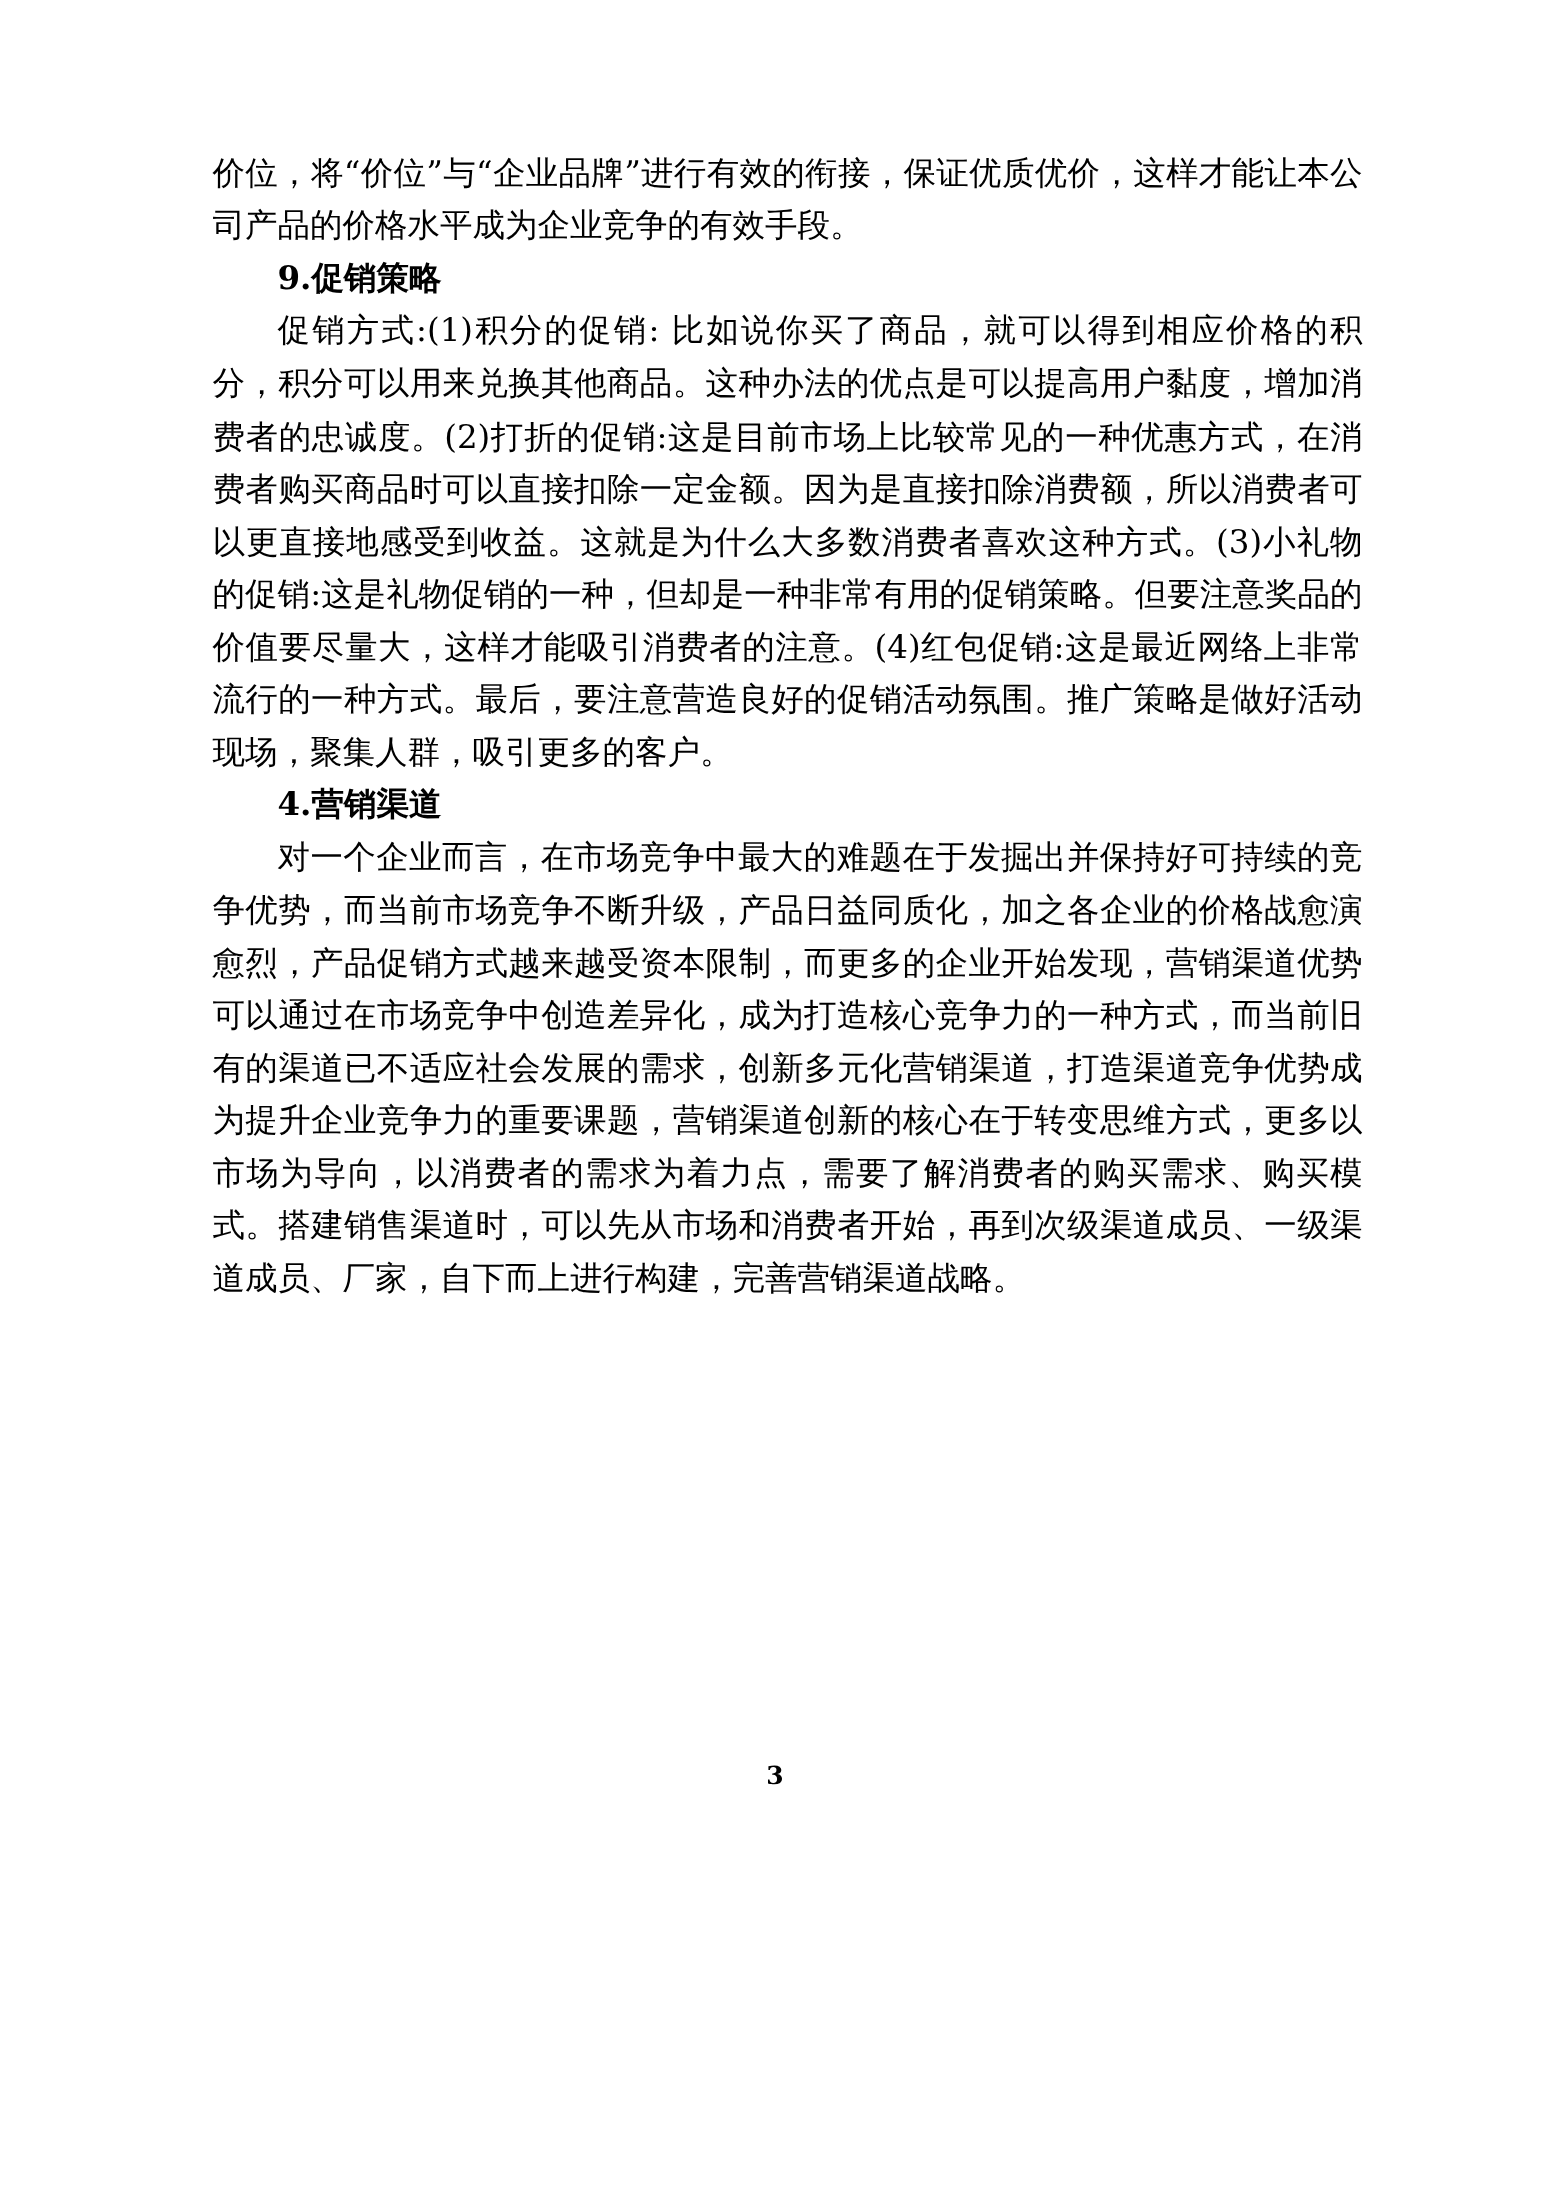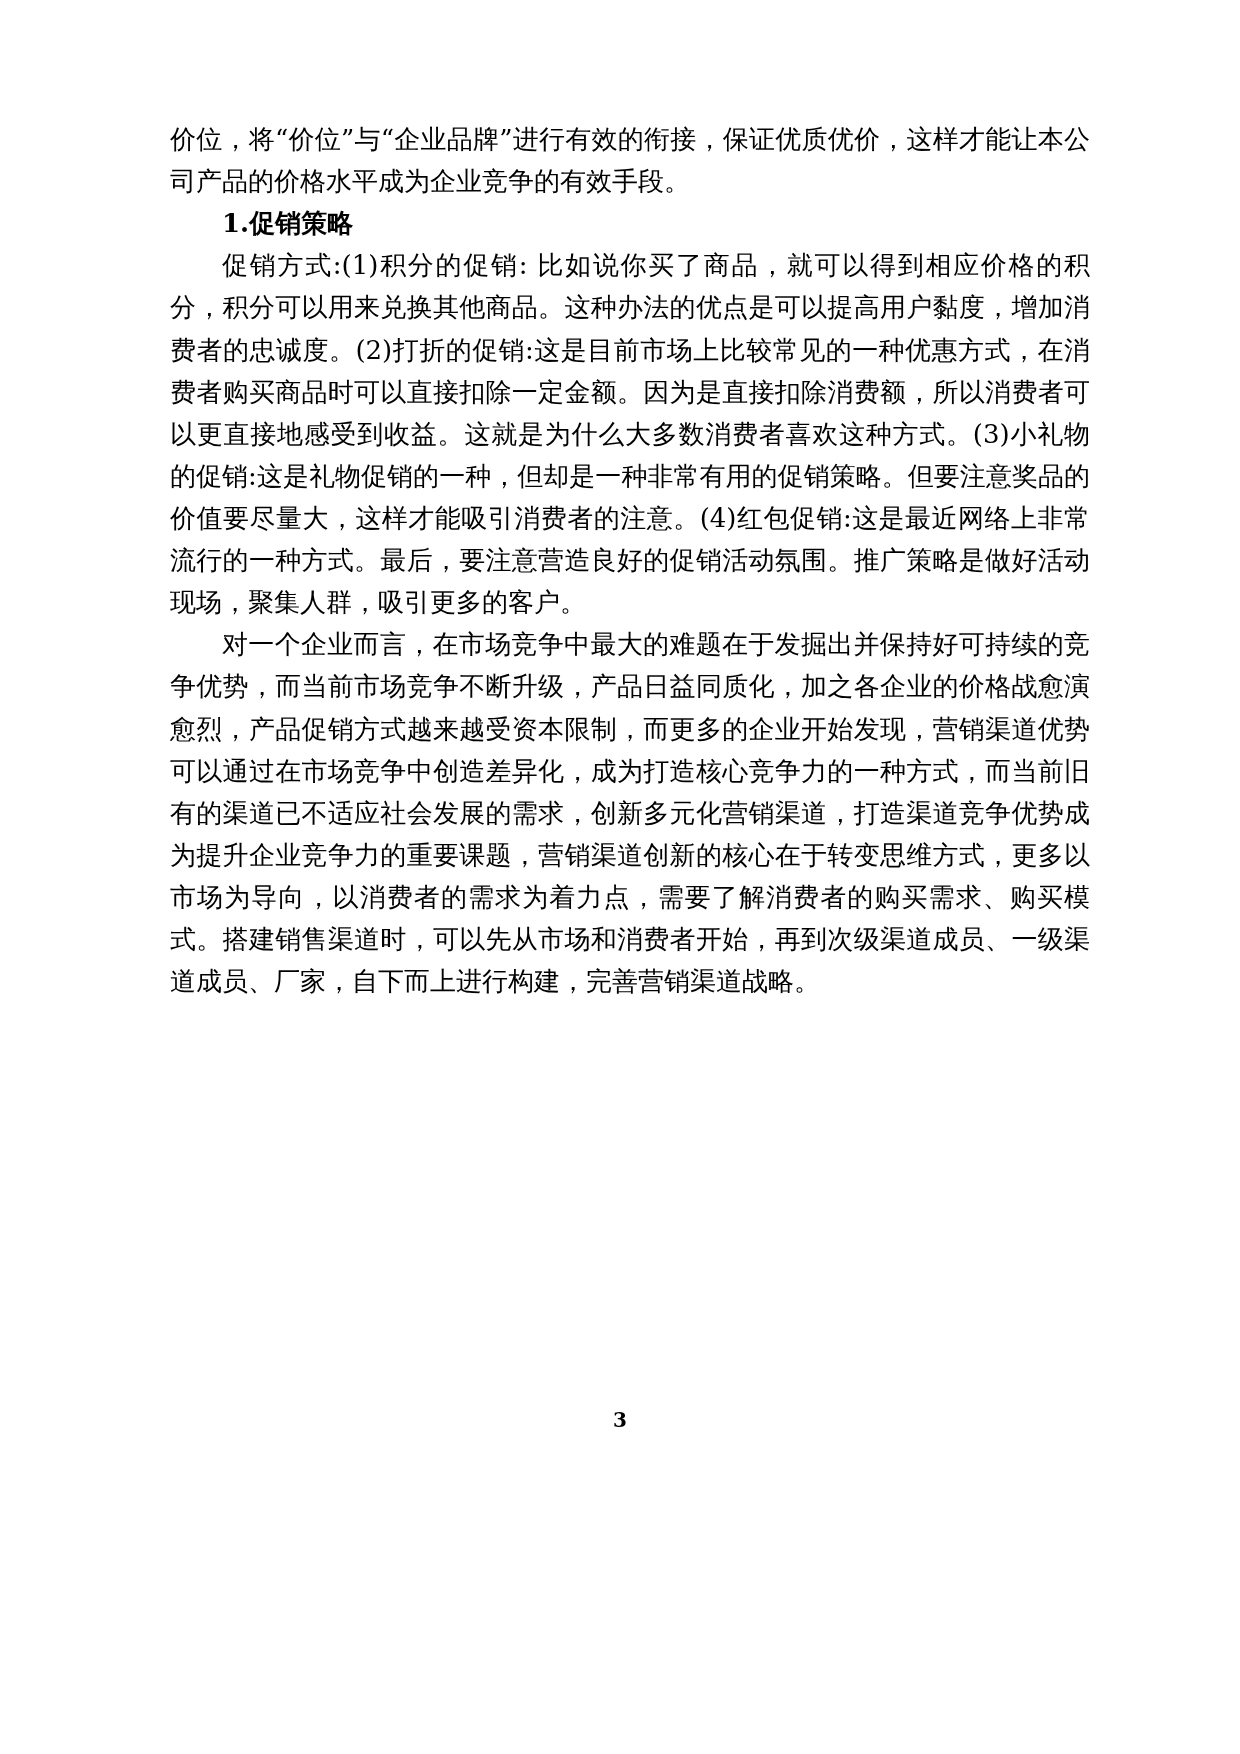--- a/index.html
+++ b/index.html
@@ -49,24 +49,25 @@
 </style>
 </head>
 <body>
 
 <div class="page">
   <div class="doc-body">
 
     <p class="para" style="text-indent:0">价位，将“价位”与“企业品牌”进行有效的衔接，保证优质优价，这样才能让本公司产品的价格水平成为企业竞争的有效手段。</p>
 
 
-    <p class="heading">1.促销策略</p>
+    <p class="heading">9.促销策略</p>
 
     <p class="para">促销方式:(1)积分的促销: 比如说你买了商品，就可以得到相应价格的积分，积分可以用来兑换其他商品。这种办法的优点是可以提高用户黏度，增加消费者的忠诚度。(2)打折的促销:这是目前市场上比较常见的一种优惠方式，在消费者购买商品时可以直接扣除一定金额。因为是直接扣除消费额，所以消费者可以更直接地感受到收益。这就是为什么大多数消费者喜欢这种方式。(3)小礼物的促销:这是礼物促销的一种，但却是一种非常有用的促销策略。但要注意奖品的价值要尽量大，这样才能吸引消费者的注意。(4)红包促销:这是最近网络上非常流行的一种方式。最后，要注意营造良好的促销活动氛围。推广策略是做好活动现场，聚集人群，吸引更多的客户。</p>
 
+    <p class="heading">4.营销渠道</p>
 
 
     <p class="para">对一个企业而言，在市场竞争中最大的难题在于发掘出并保持好可持续的竞争优势，而当前市场竞争不断升级，产品日益同质化，加之各企业的价格战愈演愈烈，产品促销方式越来越受资本限制，而更多的企业开始发现，营销渠道优势可以通过在市场竞争中创造差异化，成为打造核心竞争力的一种方式，而当前旧有的渠道已不适应社会发展的需求，创新多元化营销渠道，打造渠道竞争优势成为提升企业竞争力的重要课题，营销渠道创新的核心在于转变思维方式，更多以市场为导向，以消费者的需求为着力点，需要了解消费者的购买需求、购买模式。搭建销售渠道时，可以先从市场和消费者开始，再到次级渠道成员、一级渠道成员、厂家，自下而上进行构建，完善营销渠道战略。</p>
 
 
   </div>
 
   <div class="page-number">3</div>
 </div>
 

